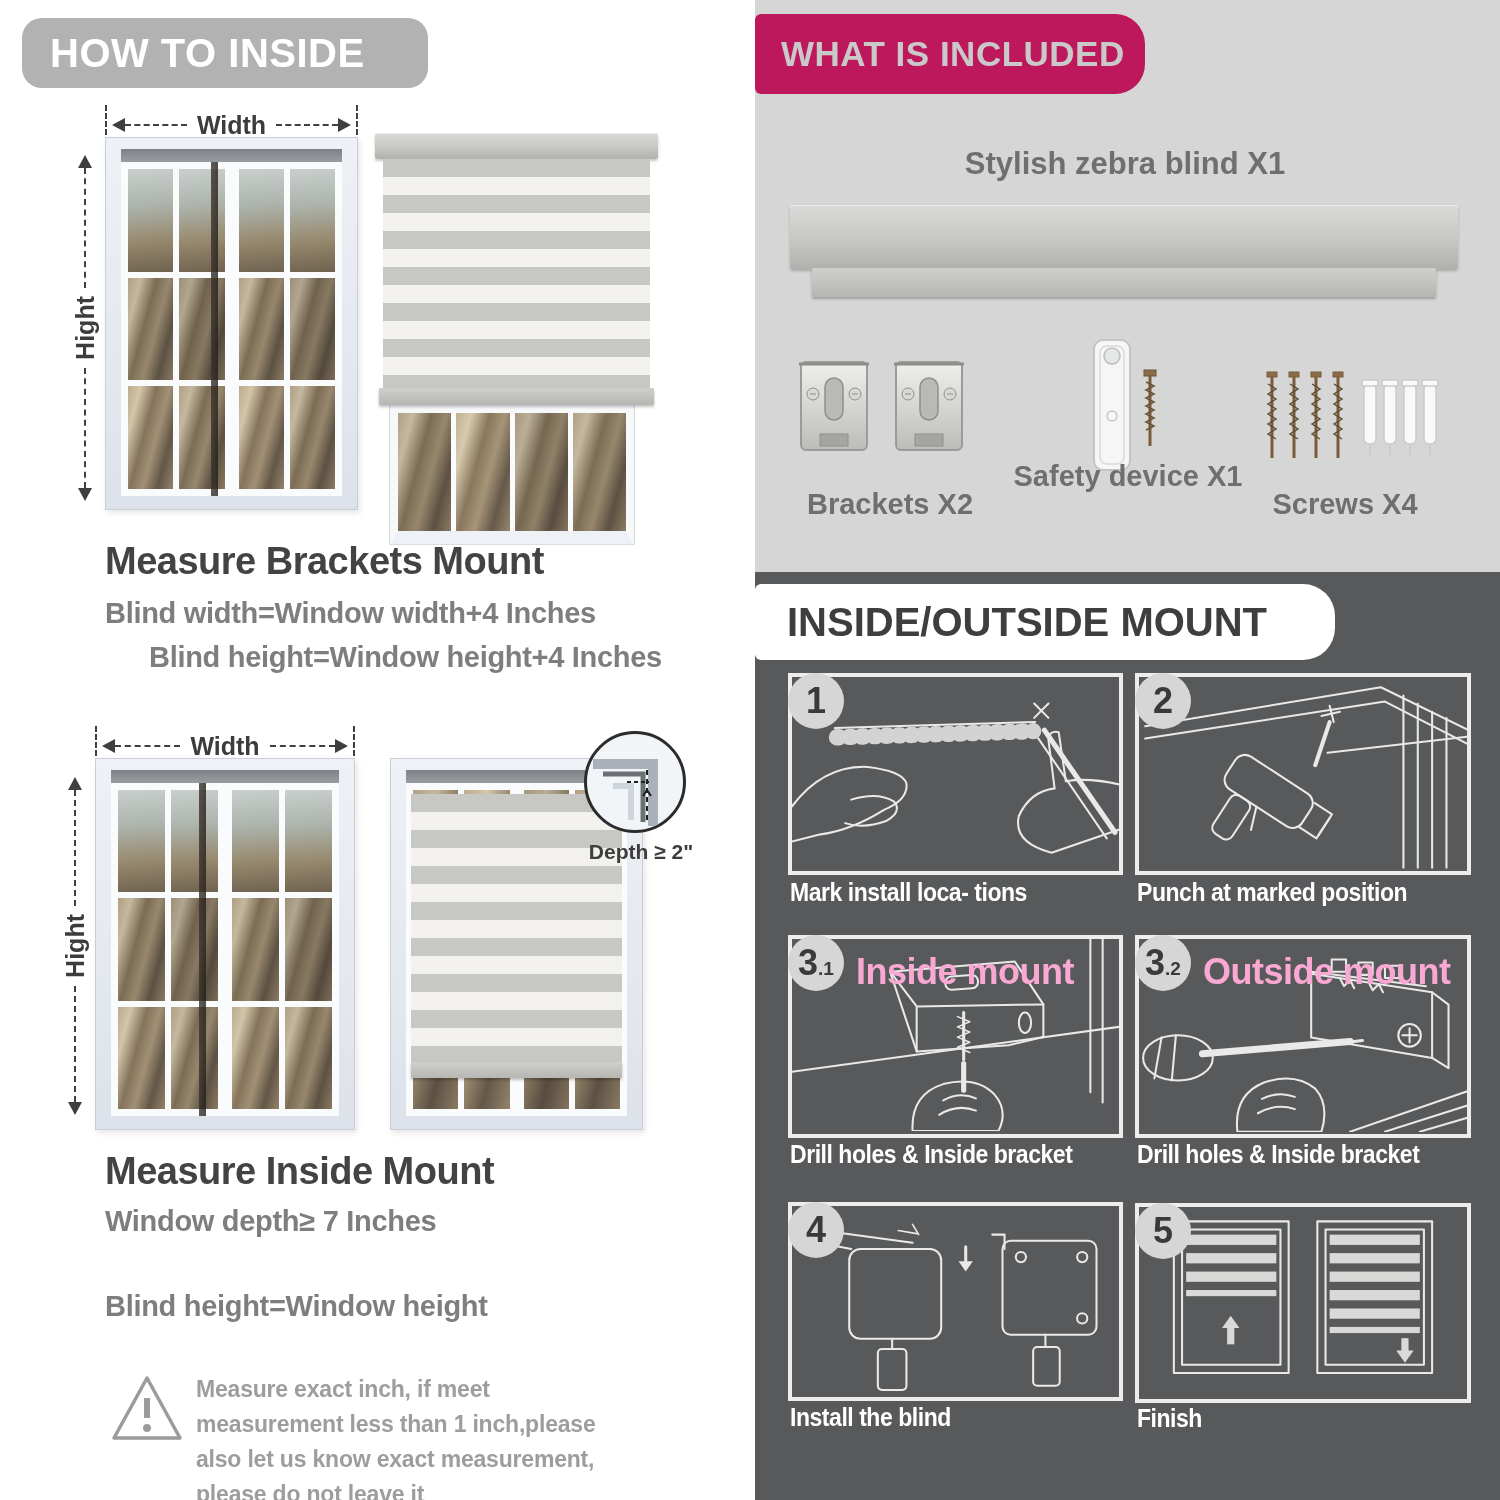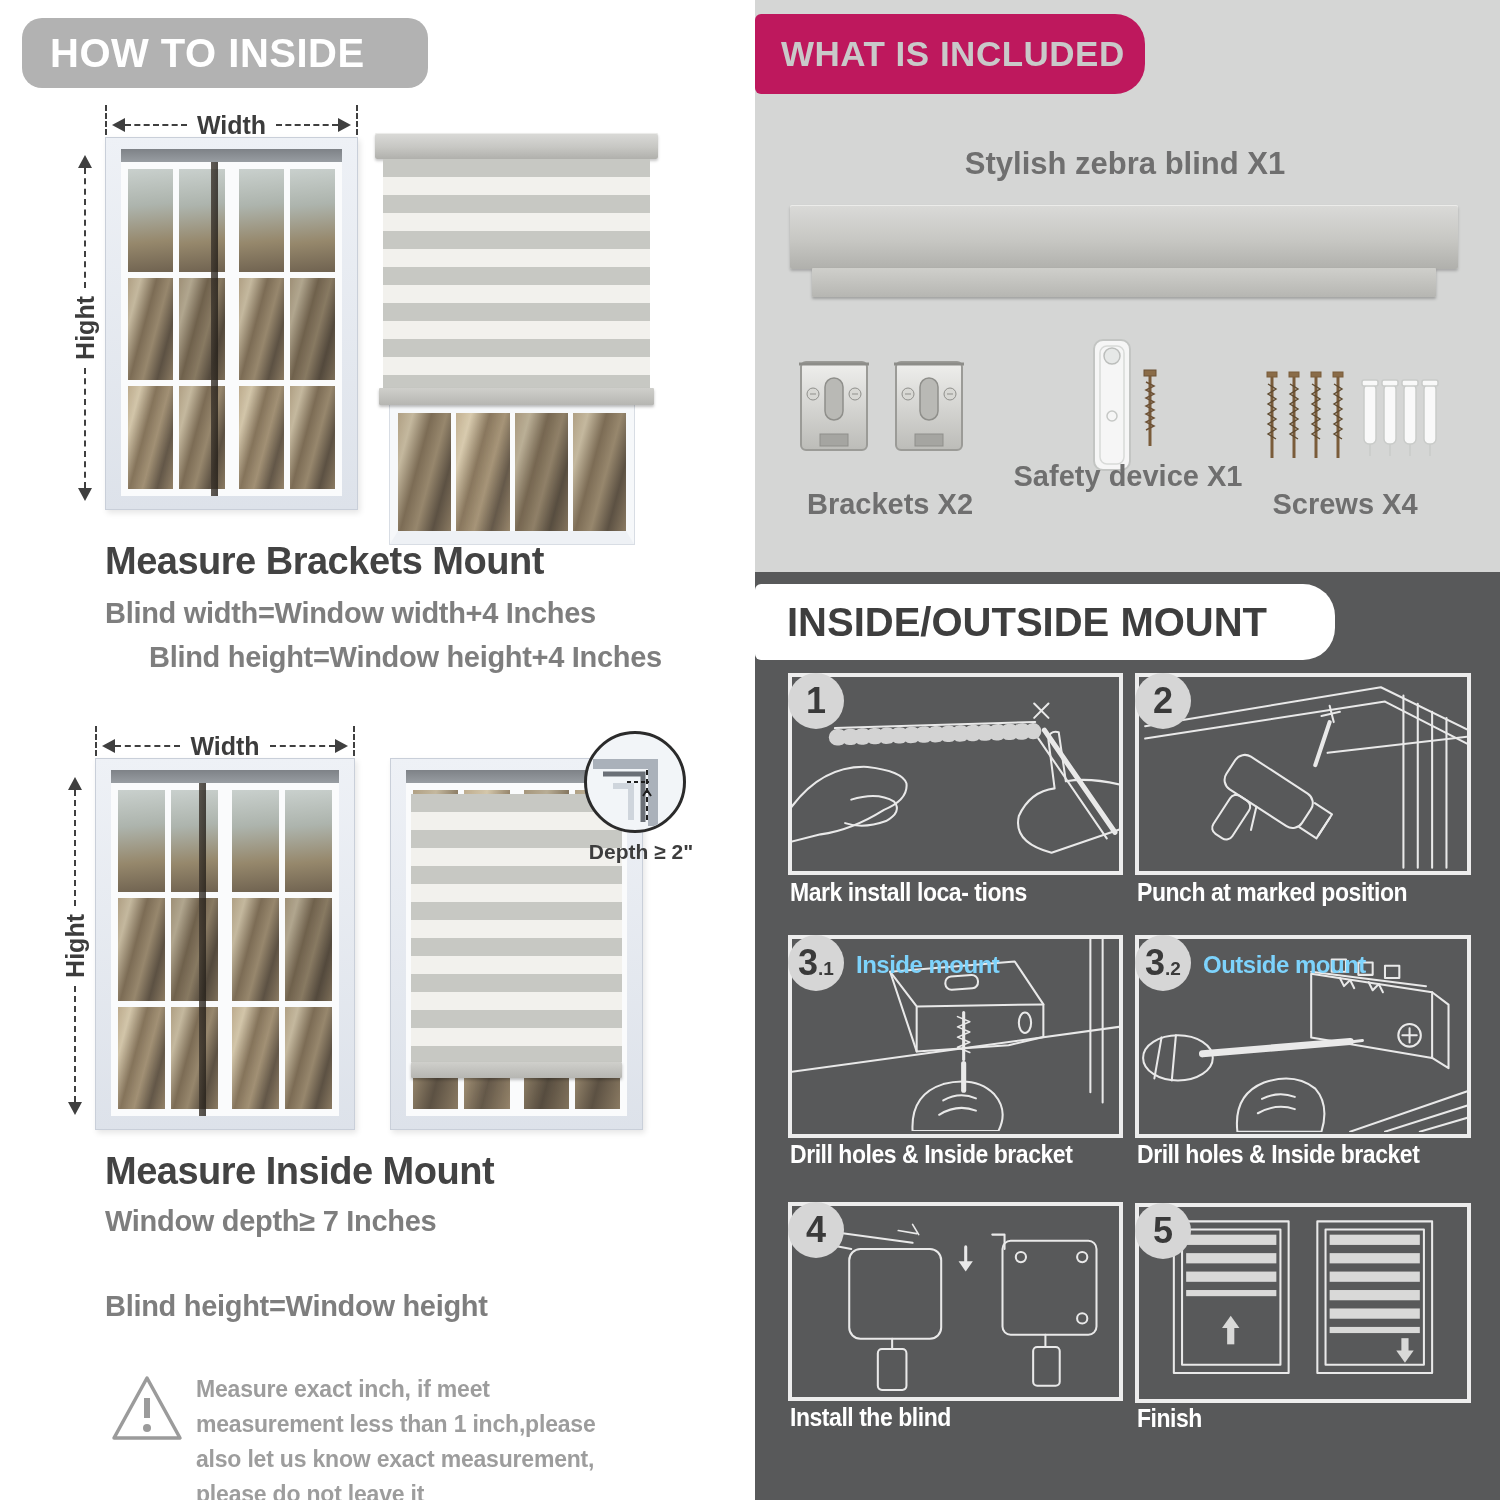--- a/index.html
+++ b/index.html
@@ -80,22 +80,22 @@
           background:#f2f5f8; overflow:hidden; }
 
   
   .frame { border:4px solid #ededed; background:#58595a; }
   .badge { position:absolute; left:-4px; top:-4px; width:56px; height:56px; border-radius:50%;
           background:#d6d6d6; color:#3a3a3a; font-weight:700; font-size:36px;
           display:flex; align-items:center; justify-content:center; z-index:4; }
   .badge .sub { font-size:19px; margin-top:12px; }
   .step-cap { font-size:25px; font-weight:700; color:#ffffff; letter-spacing:-.5px;
           white-space:nowrap; transform:scaleX(.92); transform-origin:0 50%; }
-  .step-title { position:absolute; left:64px; top:12px; font-size:24px; font-weight:700;
-          color:#7dd3fc; letter-spacing:-.5px; z-index:4; }
+  .step-title { position:absolute; left:64px; top:12px; font-size:36px; font-weight:700;
+          color:#f9a8d4; letter-spacing:-.5px; z-index:4; }
   .sketch { position:absolute; inset:0; }
 </style>
 </head>
 <body>
 
 <div class="canvas">
 
   <div class="abs lp-header">HOW TO INSIDE</div>
 
   <div class="abs harrow" style="left:105px; top:112px; width:253px;">

